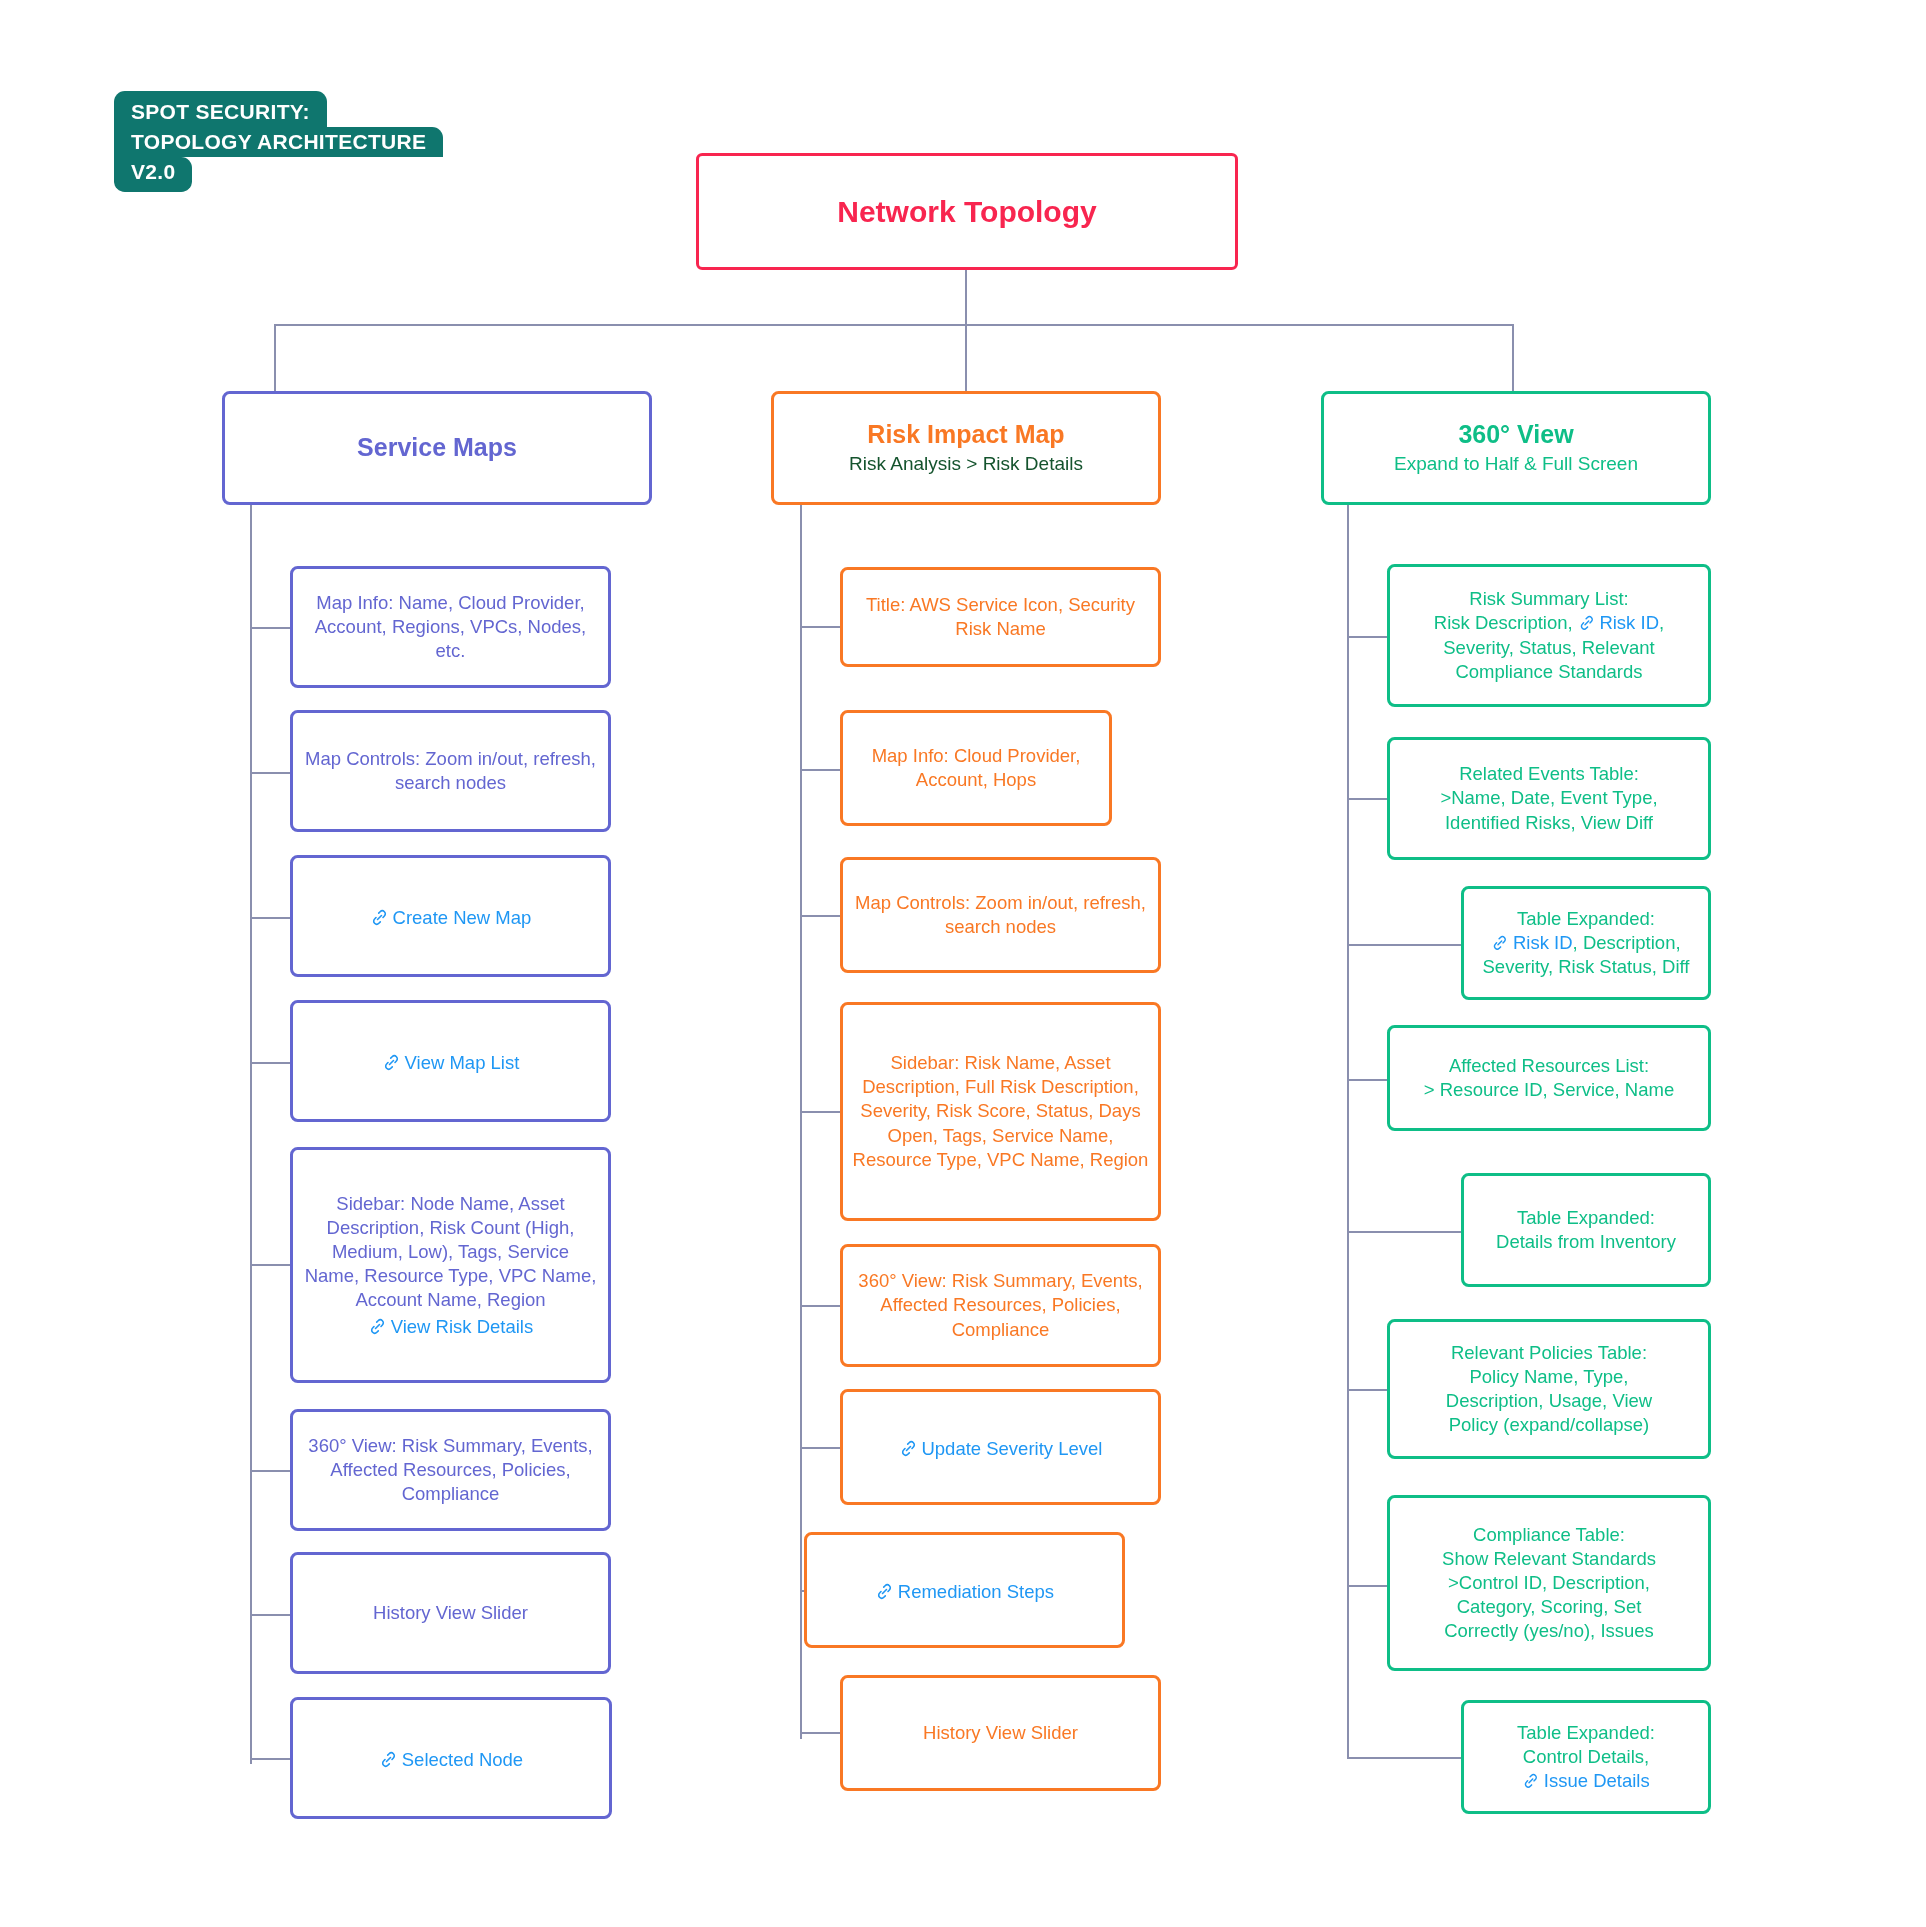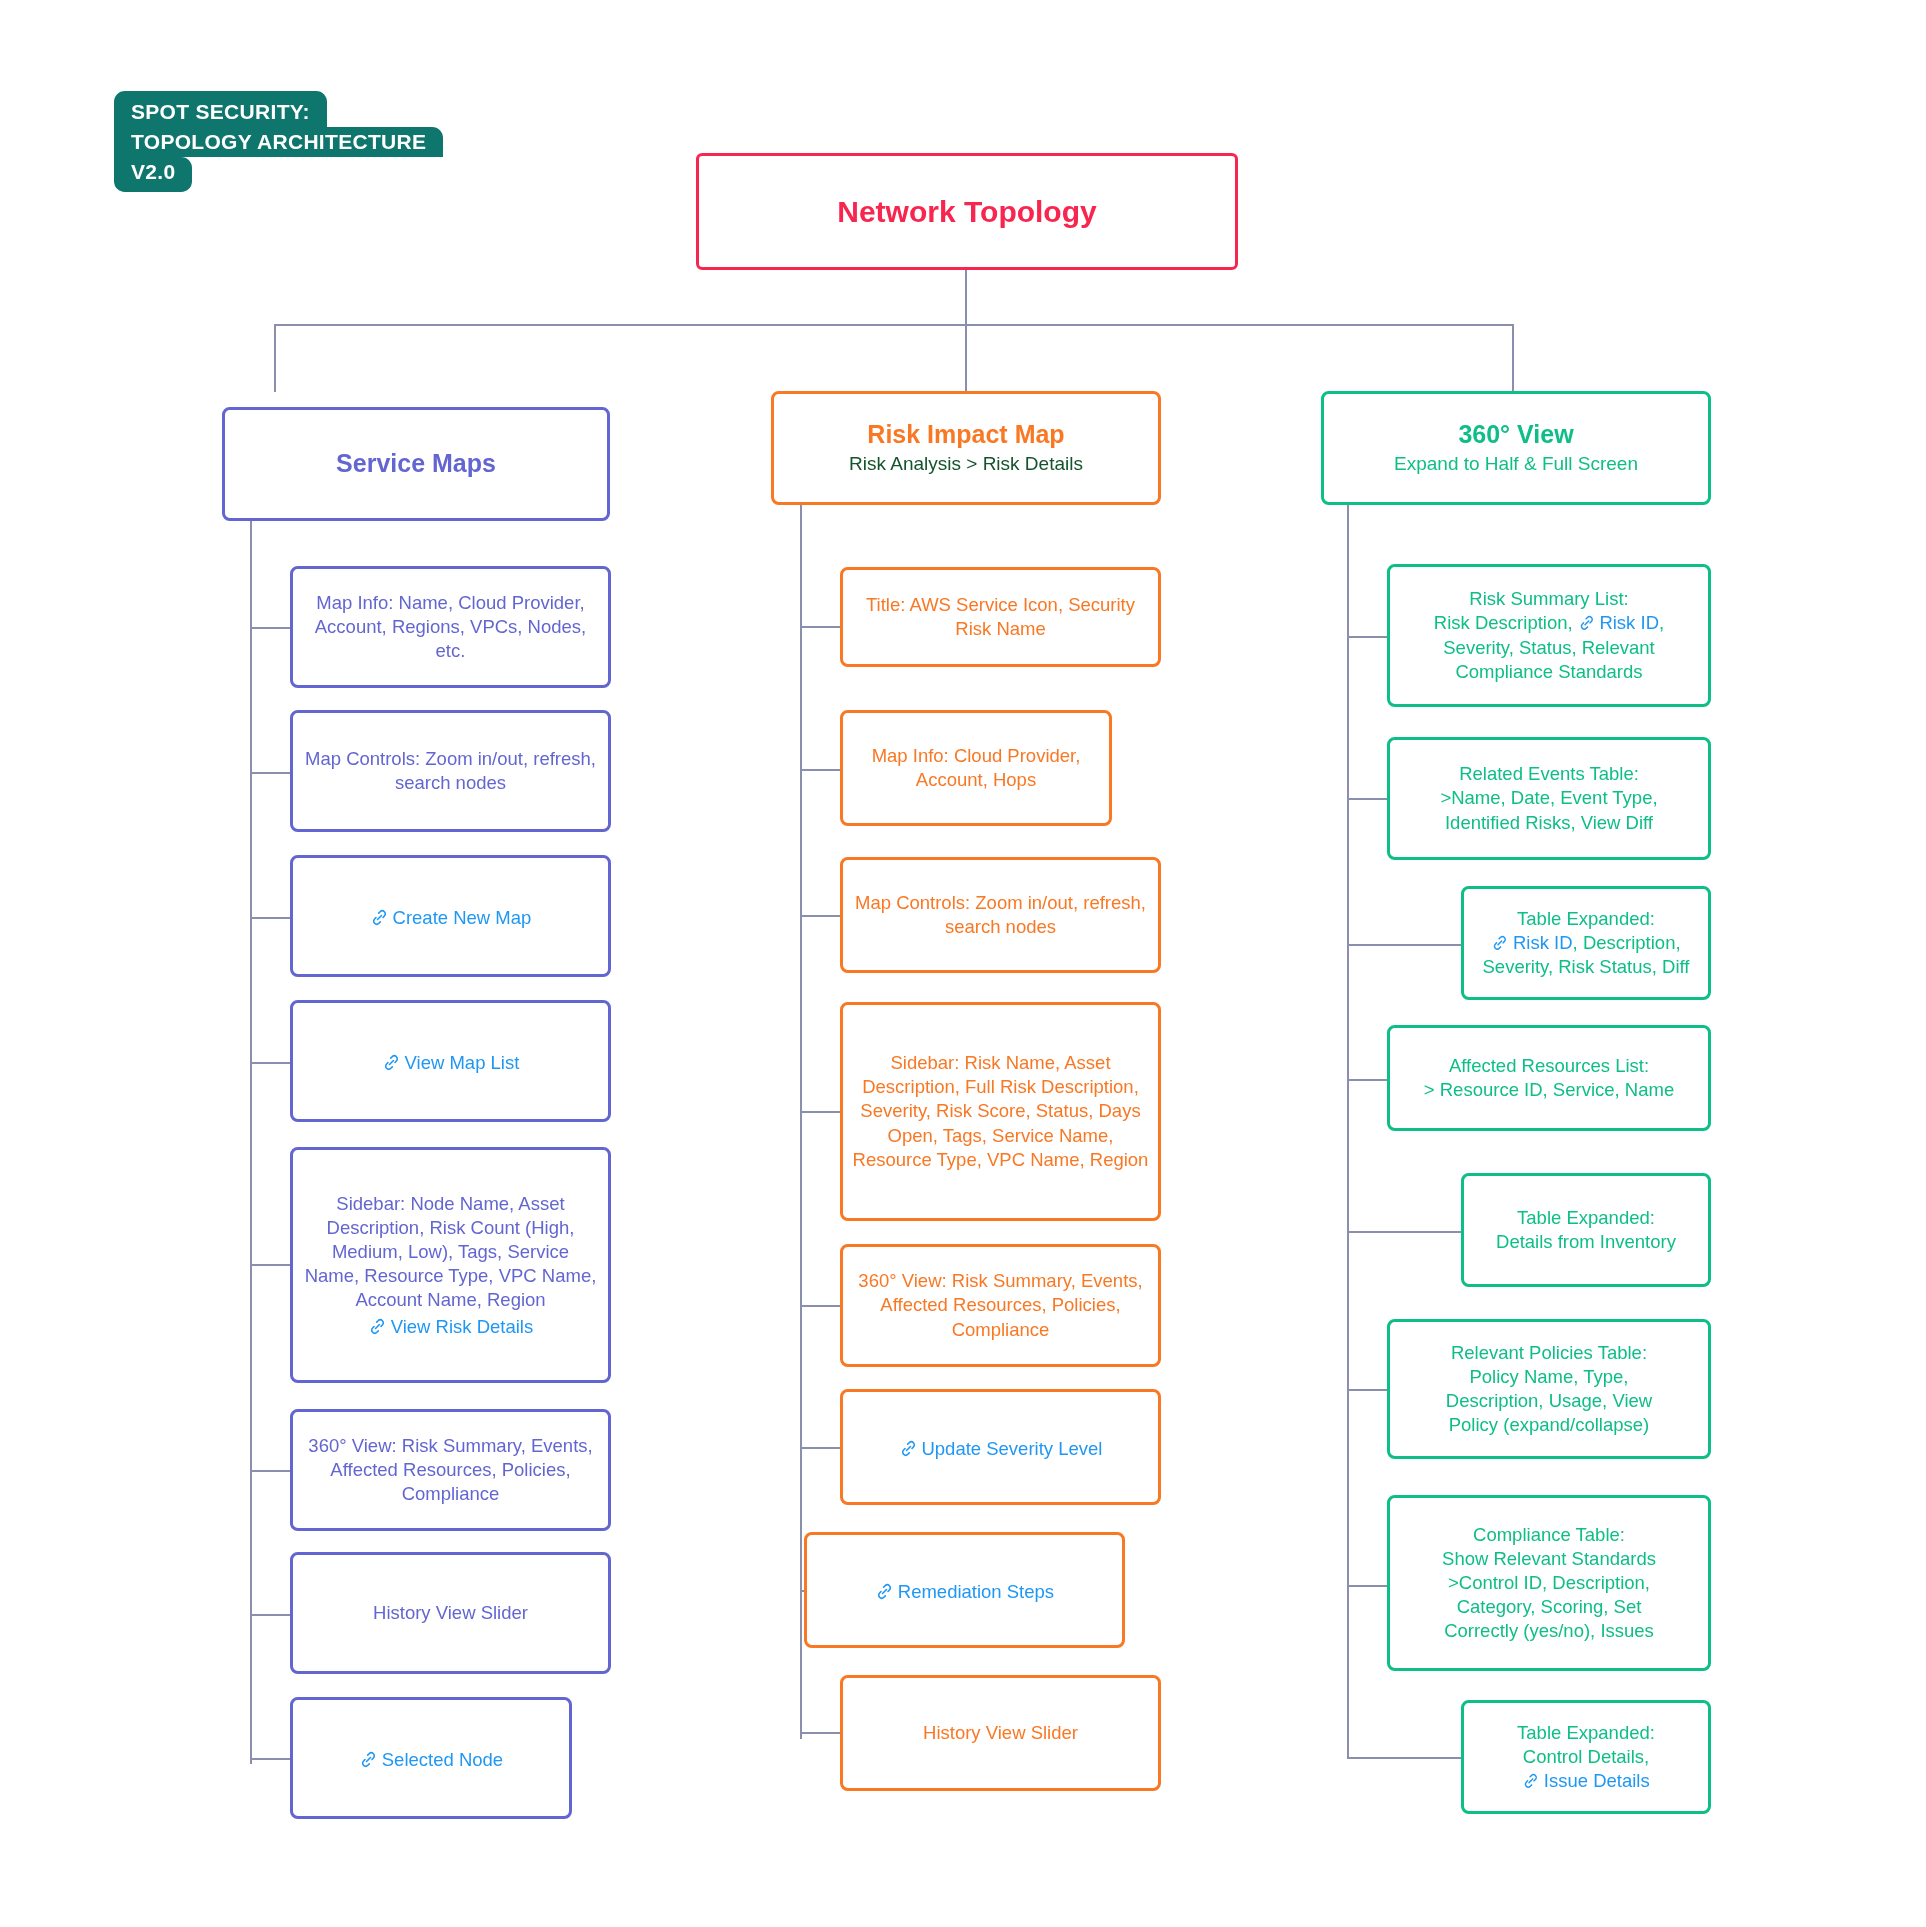--- a/index.html
+++ b/index.html
@@ -80,21 +80,21 @@
   
   #root-node {
     left: 696px; top: 153px; width: 542px; height: 117px;
     border-color: #f8254f;
     border-radius: 6.2px;
   }
   #root-node .ttl { color: #f8254f; font-size: 30px; }
 
   
   .col-head { height: 114px; border-radius: 7.7px; }
-  #head-service { left: 222px; top: 407px; width: 388px; border-color: #6366d1; text-align: center; }
+  #head-service { left: 222px; top: 391px; width: 430px; border-color: #6366d1; text-align: center; }
   #head-service .ttl { color: #6366d1; font-size: 25px; }
   #head-risk { left: 771px; top: 391px; width: 390px; border-color: #f97824; }
   #head-risk .ttl { color: #f97824; font-size: 25px; }
   #head-risk .sub { color: #14532d; font-size: 19px; }
   #head-360 { left: 1321px; top: 391px; width: 390px; border-color: #0ebe87; }
   #head-360 .ttl { color: #0ebe87; font-size: 25px; }
   #head-360 .sub { color: #0ebe87; font-size: 19px; }
 
   
   .leaf { border-radius: 7.7px; }
@@ -182,21 +182,21 @@
   </div>
 
   <div class="node leaf c1" style="left:290px; top:1409px; width:321px; height:122px;">
     <div class="body">360° View: Risk Summary, Events, Affected Resources, Policies, Compliance</div>
   </div>
 
   <div class="node leaf c1" style="left:290px; top:1552px; width:321px; height:122px;">
     <div class="body">History View Slider</div>
   </div>
 
-  <div class="node leaf c1" style="left:290px; top:1697px; width:282px; height:122px;">
+  <div class="node leaf c1" style="left:290px; top:1697px; width:322px; height:122px;">
     <div class="link-row lnk"><span class="link-icon"><svg width="19" height="19" viewBox="0 0 24 24" fill="none" stroke="#1f97f4" stroke-width="2" stroke-linecap="round">
             <path d="M9.5 14.5 L14.5 9.5"></path>
             <path d="M11 6.5 l1.8-1.8a3.8 3.8 0 0 1 5.4 5.4 L16.4 12"></path>
             <path d="M13 17.5 l-1.8 1.8a3.8 3.8 0 0 1-5.4-5.4 L7.6 12"></path>
           </svg></span><span>Selected Node</span></div>
   </div>
 
   <div class="node col-head" id="head-risk">
     <div class="ttl">Risk Impact Map</div>
     <div class="sub">Risk Analysis &gt; Risk Details</div>

